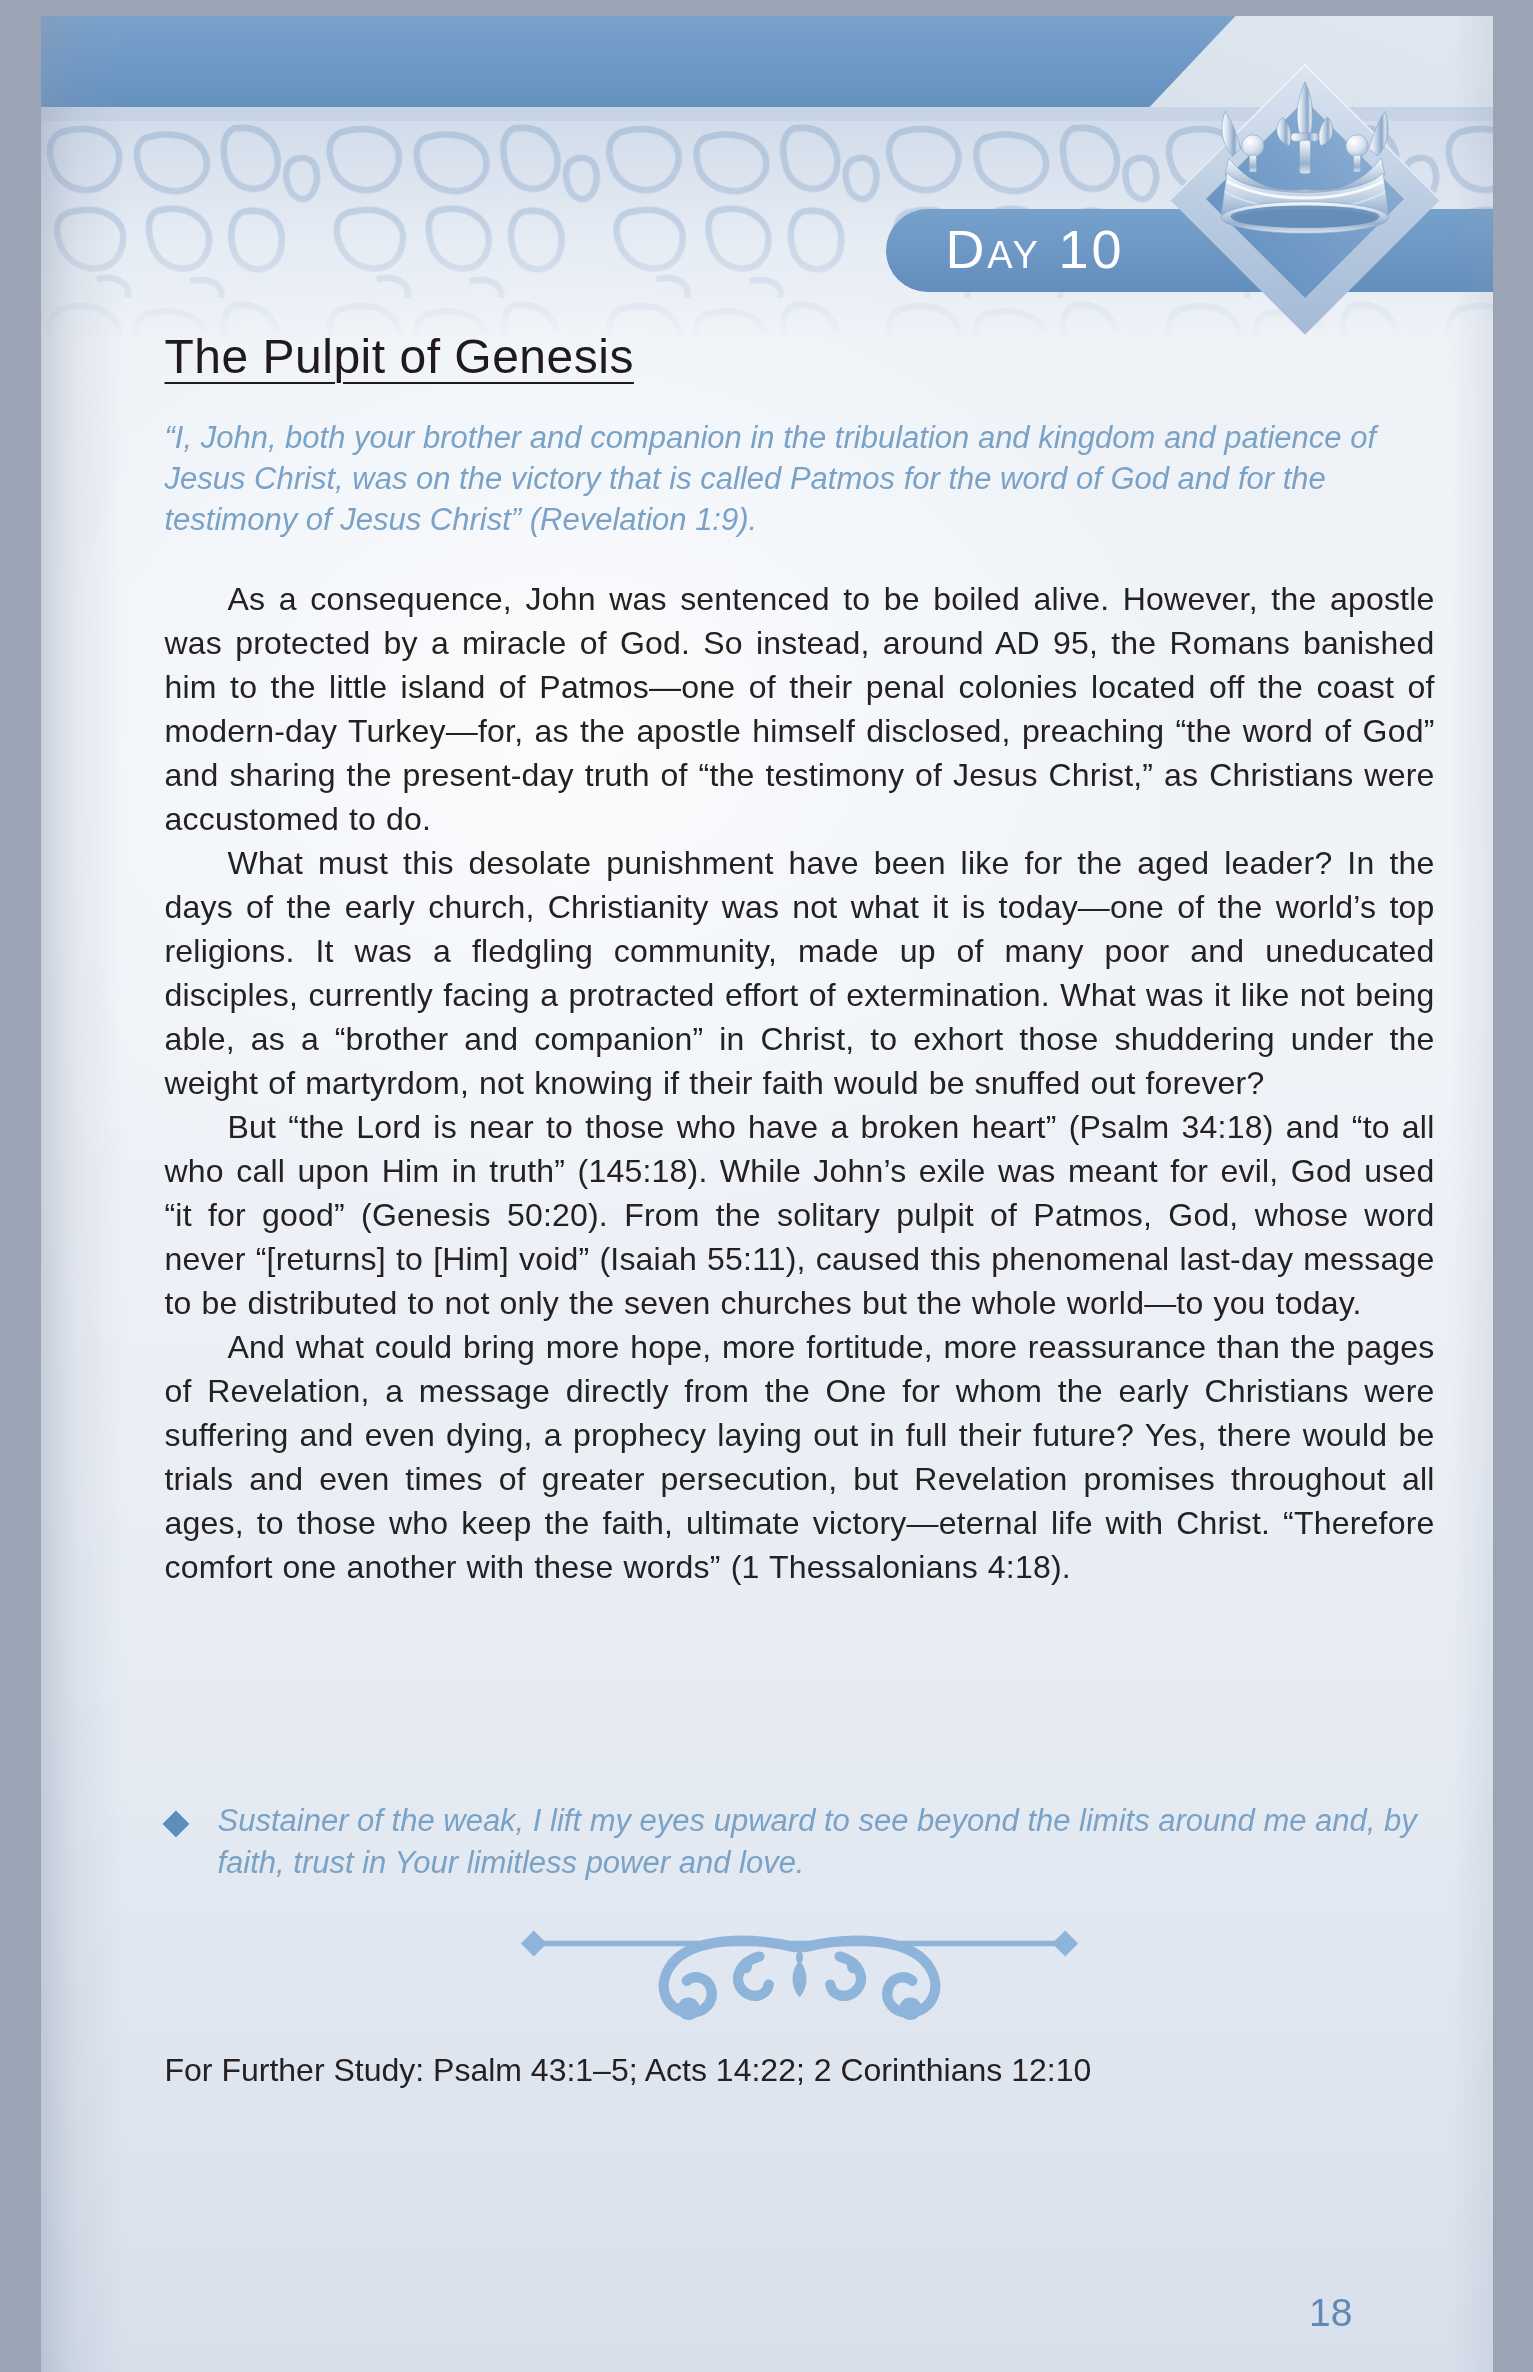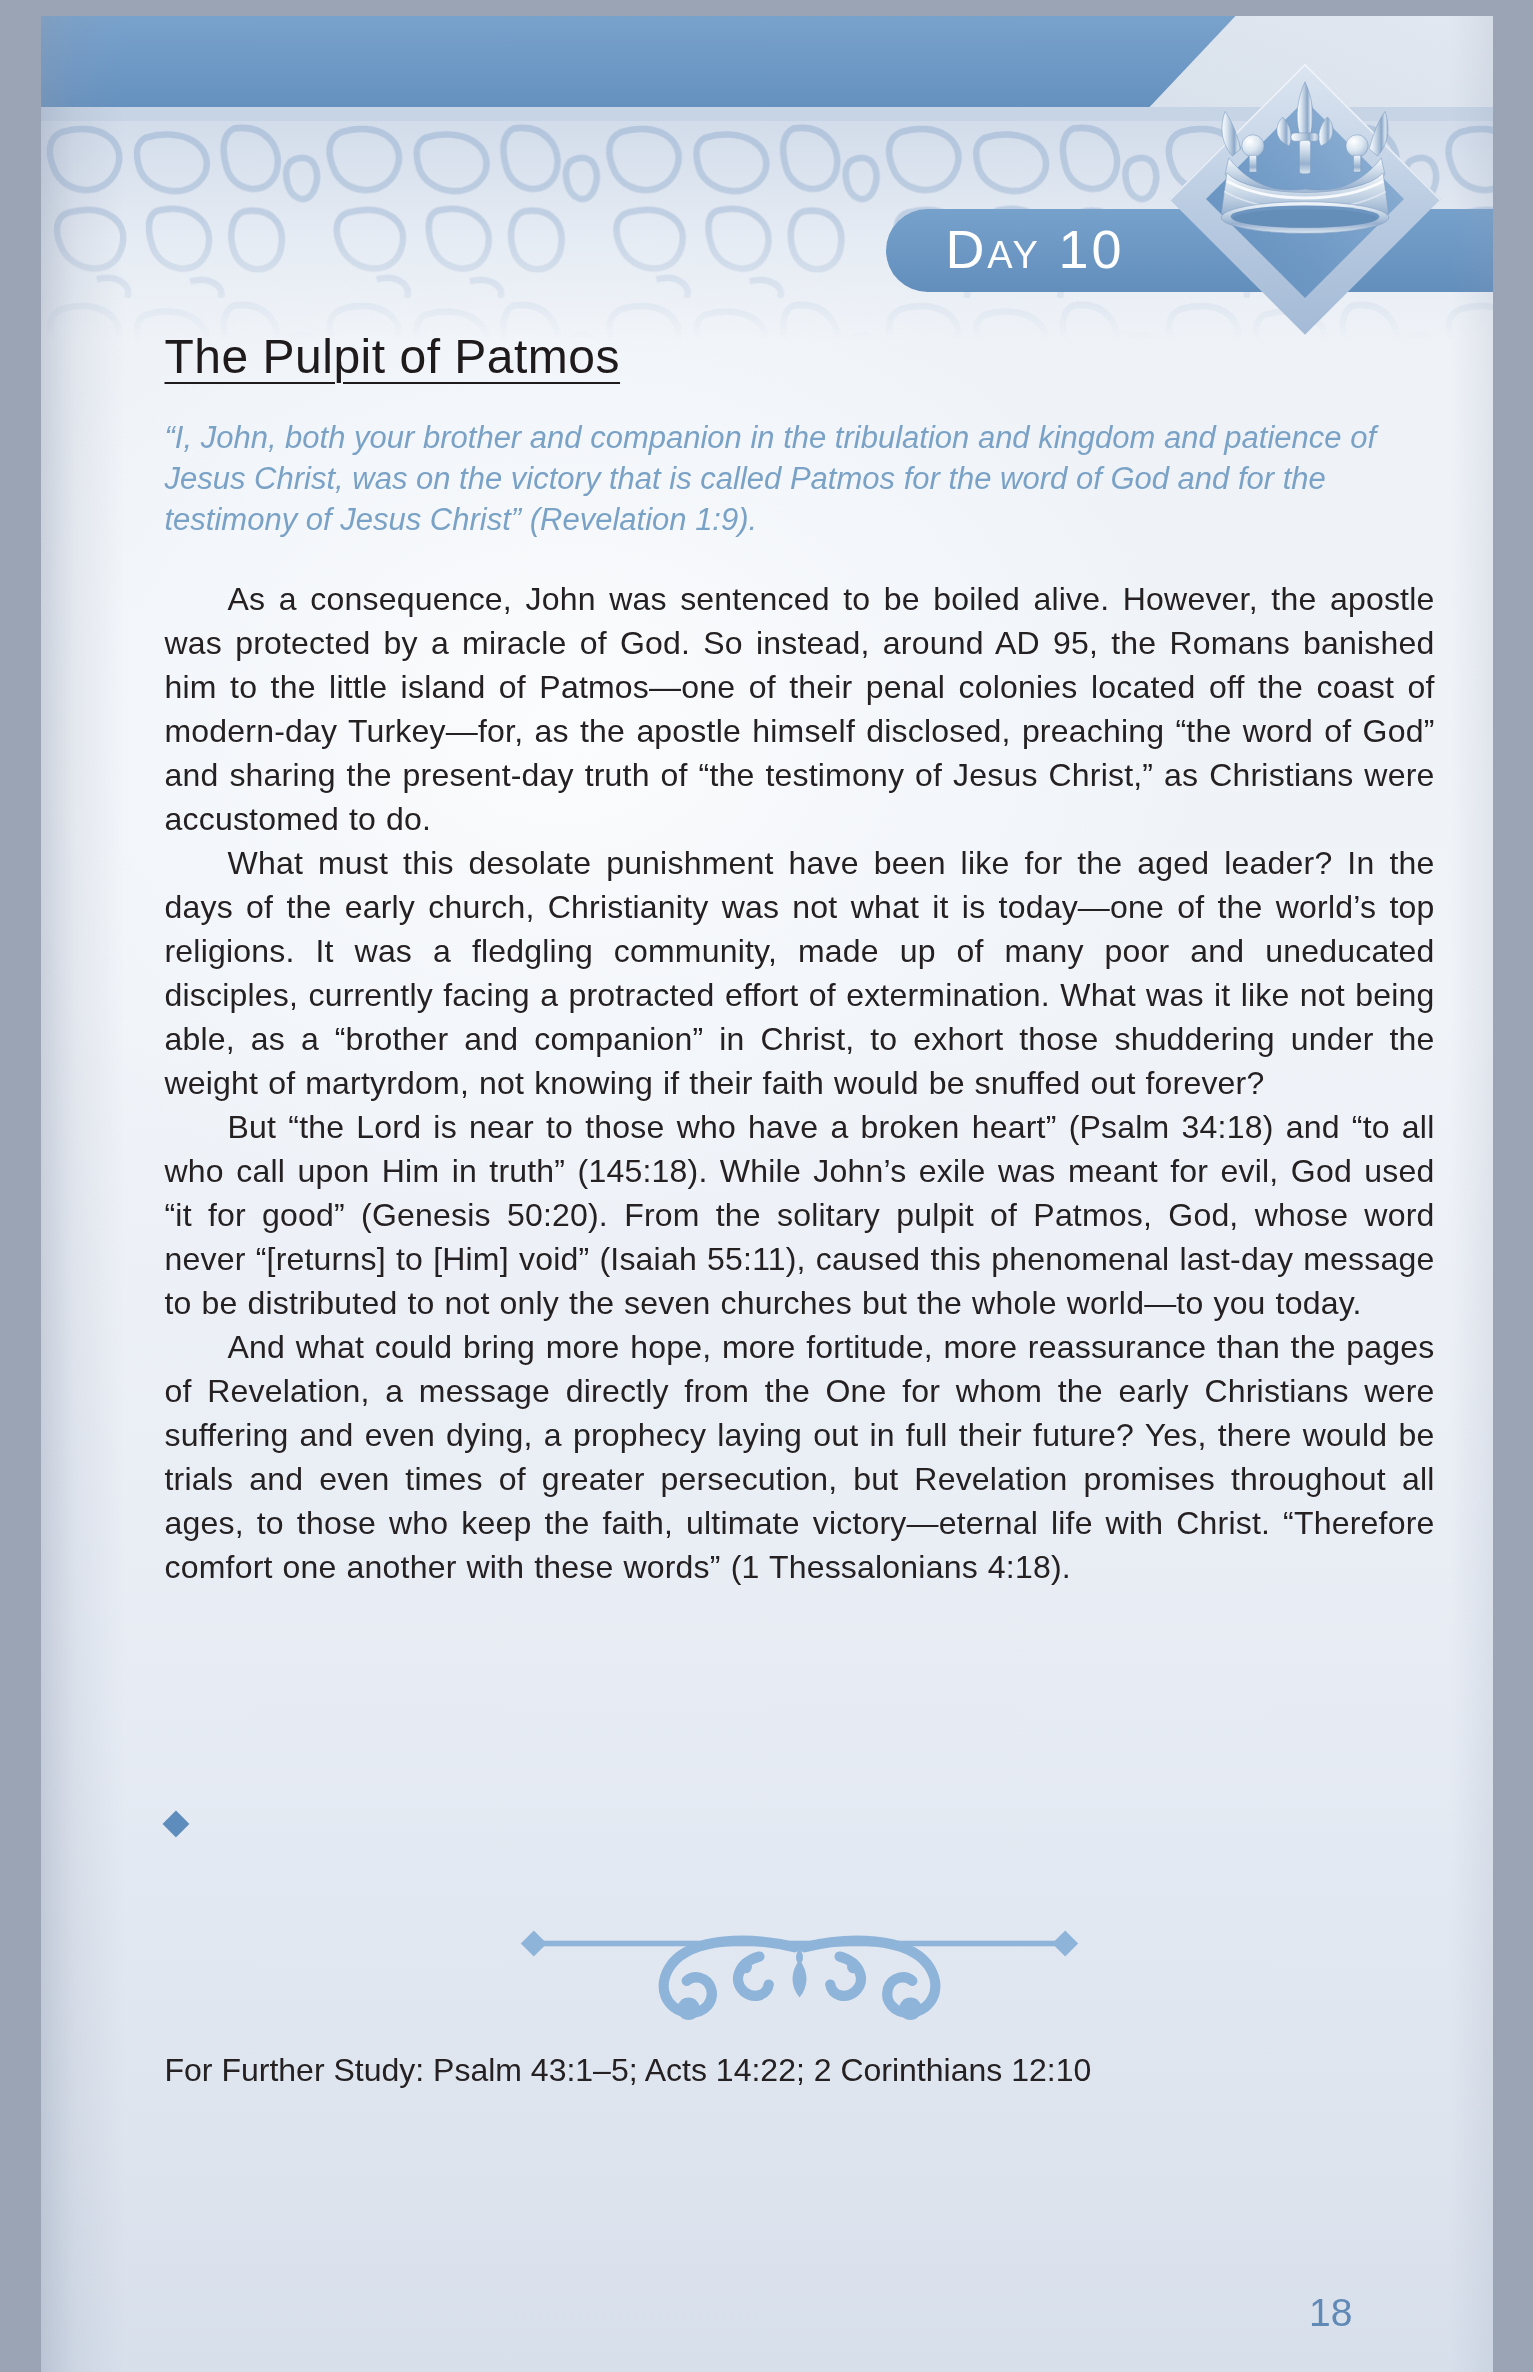--- a/index.html
+++ b/index.html
@@ -151,33 +151,34 @@
       <path d="M16 104 C42 132 158 132 184 104 L190 148 C150 174 50 174 10 148 Z" fill="url(#sgv)"></path>
       <path d="M16 113 C62 137 138 137 184 113" fill="none" stroke="#ffffff" stroke-width="3" opacity=".85"></path>
       <path d="M13 124 C60 150 140 150 187 124" fill="none" stroke="#eef4fa" stroke-width="2" opacity=".6"></path>
       <ellipse cx="100" cy="152" rx="90" ry="17" fill="url(#sgv)"></ellipse>
       <ellipse cx="100" cy="151" rx="80" ry="12" fill="#6d95bf" stroke="none"></ellipse>
       <ellipse cx="100" cy="153" rx="78" ry="10" fill="#5d86b2" opacity=".55" stroke="none"></ellipse>
     </g>
   </svg>
 
   <div class="content">
-    <h1 class="title"><span>The Pulpit of Patmos</span></h1>
+    <h1 class="title"><span>The Pulpit of Genesis</span></h1>
 
     <div class="quote">“I, John, both your brother and companion in the tribulation and kingdom and patience of Jesus Christ, was on the victory that is called Patmos for the word of God and for the testimony of Jesus Christ” (Revelation 1:9).</div>
 
     <div class="body-block">
       <p>As a consequence, John was sentenced to be boiled alive. However, the apostle was protected by a miracle of God. So instead, around AD 95, the Romans banished him to the little island of Patmos—one of their penal colonies located off the coast of modern-day Turkey—for, as the apostle himself disclosed, preaching “the word of God” and sharing the present-day truth of “the testimony of Jesus Christ,” as Christians were accustomed to do.</p>
       <p>What must this desolate punishment have been like for the aged leader? In the days of the early church, Christianity was not what it is today—one of the world’s top religions. It was a fledgling community, made up of many poor and uneducated disciples, currently facing a protracted effort of extermination. What was it like not being able, as a “brother and companion” in Christ, to exhort those shuddering under the weight of martyrdom, not knowing if their faith would be snuffed out forever?</p>
       <p>But “the Lord is near to those who have a broken heart” (Psalm 34:18) and “to all who call upon Him in truth” (145:18). While John’s exile was meant for evil, God used “it for good” (Genesis 50:20). From the solitary pulpit of Patmos, God, whose word never “[returns] to [Him] void” (Isaiah 55:11), caused this phenomenal last-day message to be distributed to not only the seven churches but the whole world—to you today.</p>
       <p>And what could bring more hope, more fortitude, more reassurance than the pages of Revelation, a message directly from the One for whom the early Christians were suffering and even dying, a prophecy laying out in full their future? Yes, there would be trials and even times of greater persecution, but Revelation promises throughout all ages, to those who keep the faith, ultimate victory—eternal life with Christ. “Therefore comfort one another with these words” (1 Thessalonians 4:18).</p>
     </div>
 
     <div class="prayer">
       <span class="bullet">◆</span>
+      <span>Sustainer of the weak, I lift my eyes upward to see beyond the limits around me and, by faith, trust in Your limitless power and love.</span>
     </div>
 
     <svg class="divider" viewBox="0 0 610 118">
       <g fill="#8fb4da" stroke="#8fb4da">
         <path d="M6 22 L20 8 L34 22 L20 36 Z" stroke="none"></path>
         <path d="M576 22 L590 8 L604 22 L590 36 Z" stroke="none"></path>
         <rect x="20" y="19" width="570" height="6" stroke="none"></rect>
         <g fill="none" stroke-width="11" stroke-linecap="round">
           <path d="M300 26 C250 14 190 16 168 44 C150 68 162 94 186 96 C204 97 214 84 210 70 C206 58 192 55 184 62"></path>
           <path d="M310 26 C360 14 420 16 442 44 C460 68 448 94 424 96 C406 97 396 84 400 70 C404 58 418 55 426 62"></path>

